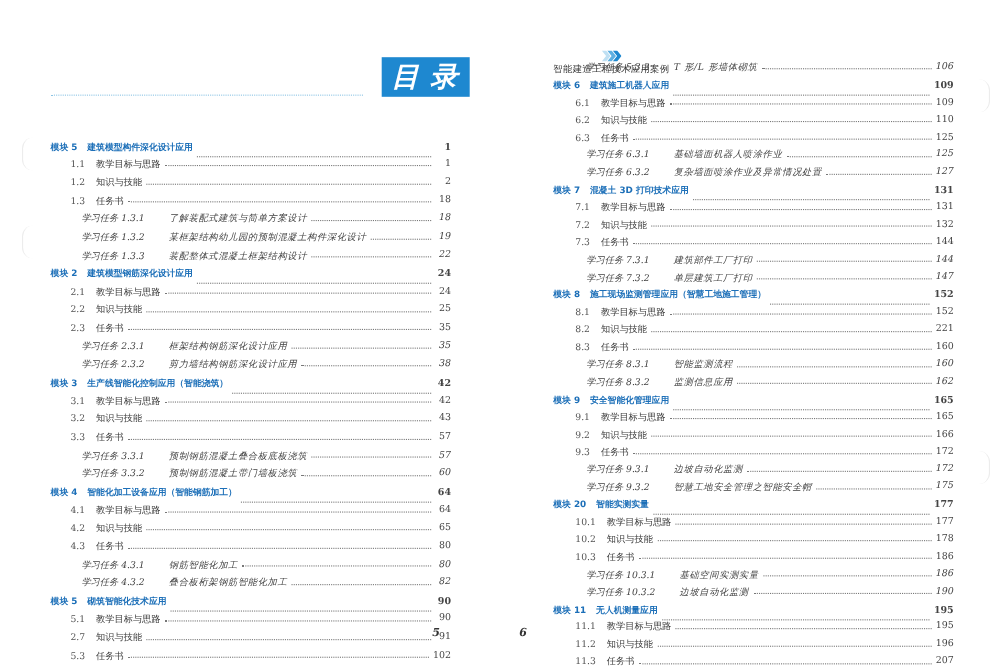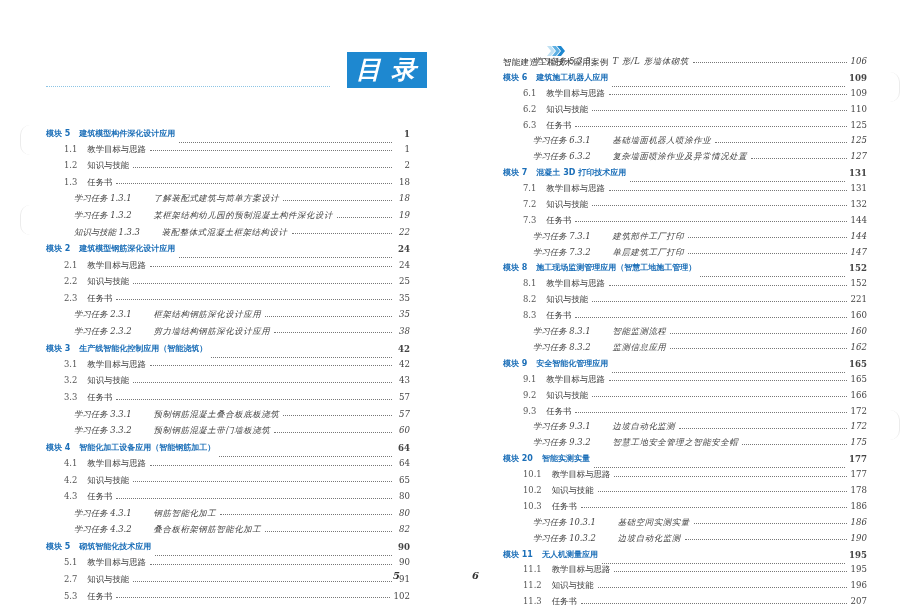--- a/index.html
+++ b/index.html
@@ -125,21 +125,21 @@
           <span class="leader"></span>
           <span class="page-no">18</span>
         </li>
         <li class="row task">
           <span class="num">学习任务 1.3.2</span>
           <span class="title">某框架结构幼儿园的预制混凝土构件深化设计</span>
           <span class="leader"></span>
           <span class="page-no">19</span>
         </li>
         <li class="row task">
-          <span class="num">知识与技能 1.3.3</span>
+          <span class="num">学习任务 1.3.3</span>
           <span class="title">装配整体式混凝土框架结构设计</span>
           <span class="leader"></span>
           <span class="page-no">22</span>
         </li>
         <li class="row module">
           <span class="num">模块 2</span>
           <span class="title">建筑模型钢筋深化设计应用</span>
           <span class="leader"></span>
           <span class="page-no">24</span>
         </li>

